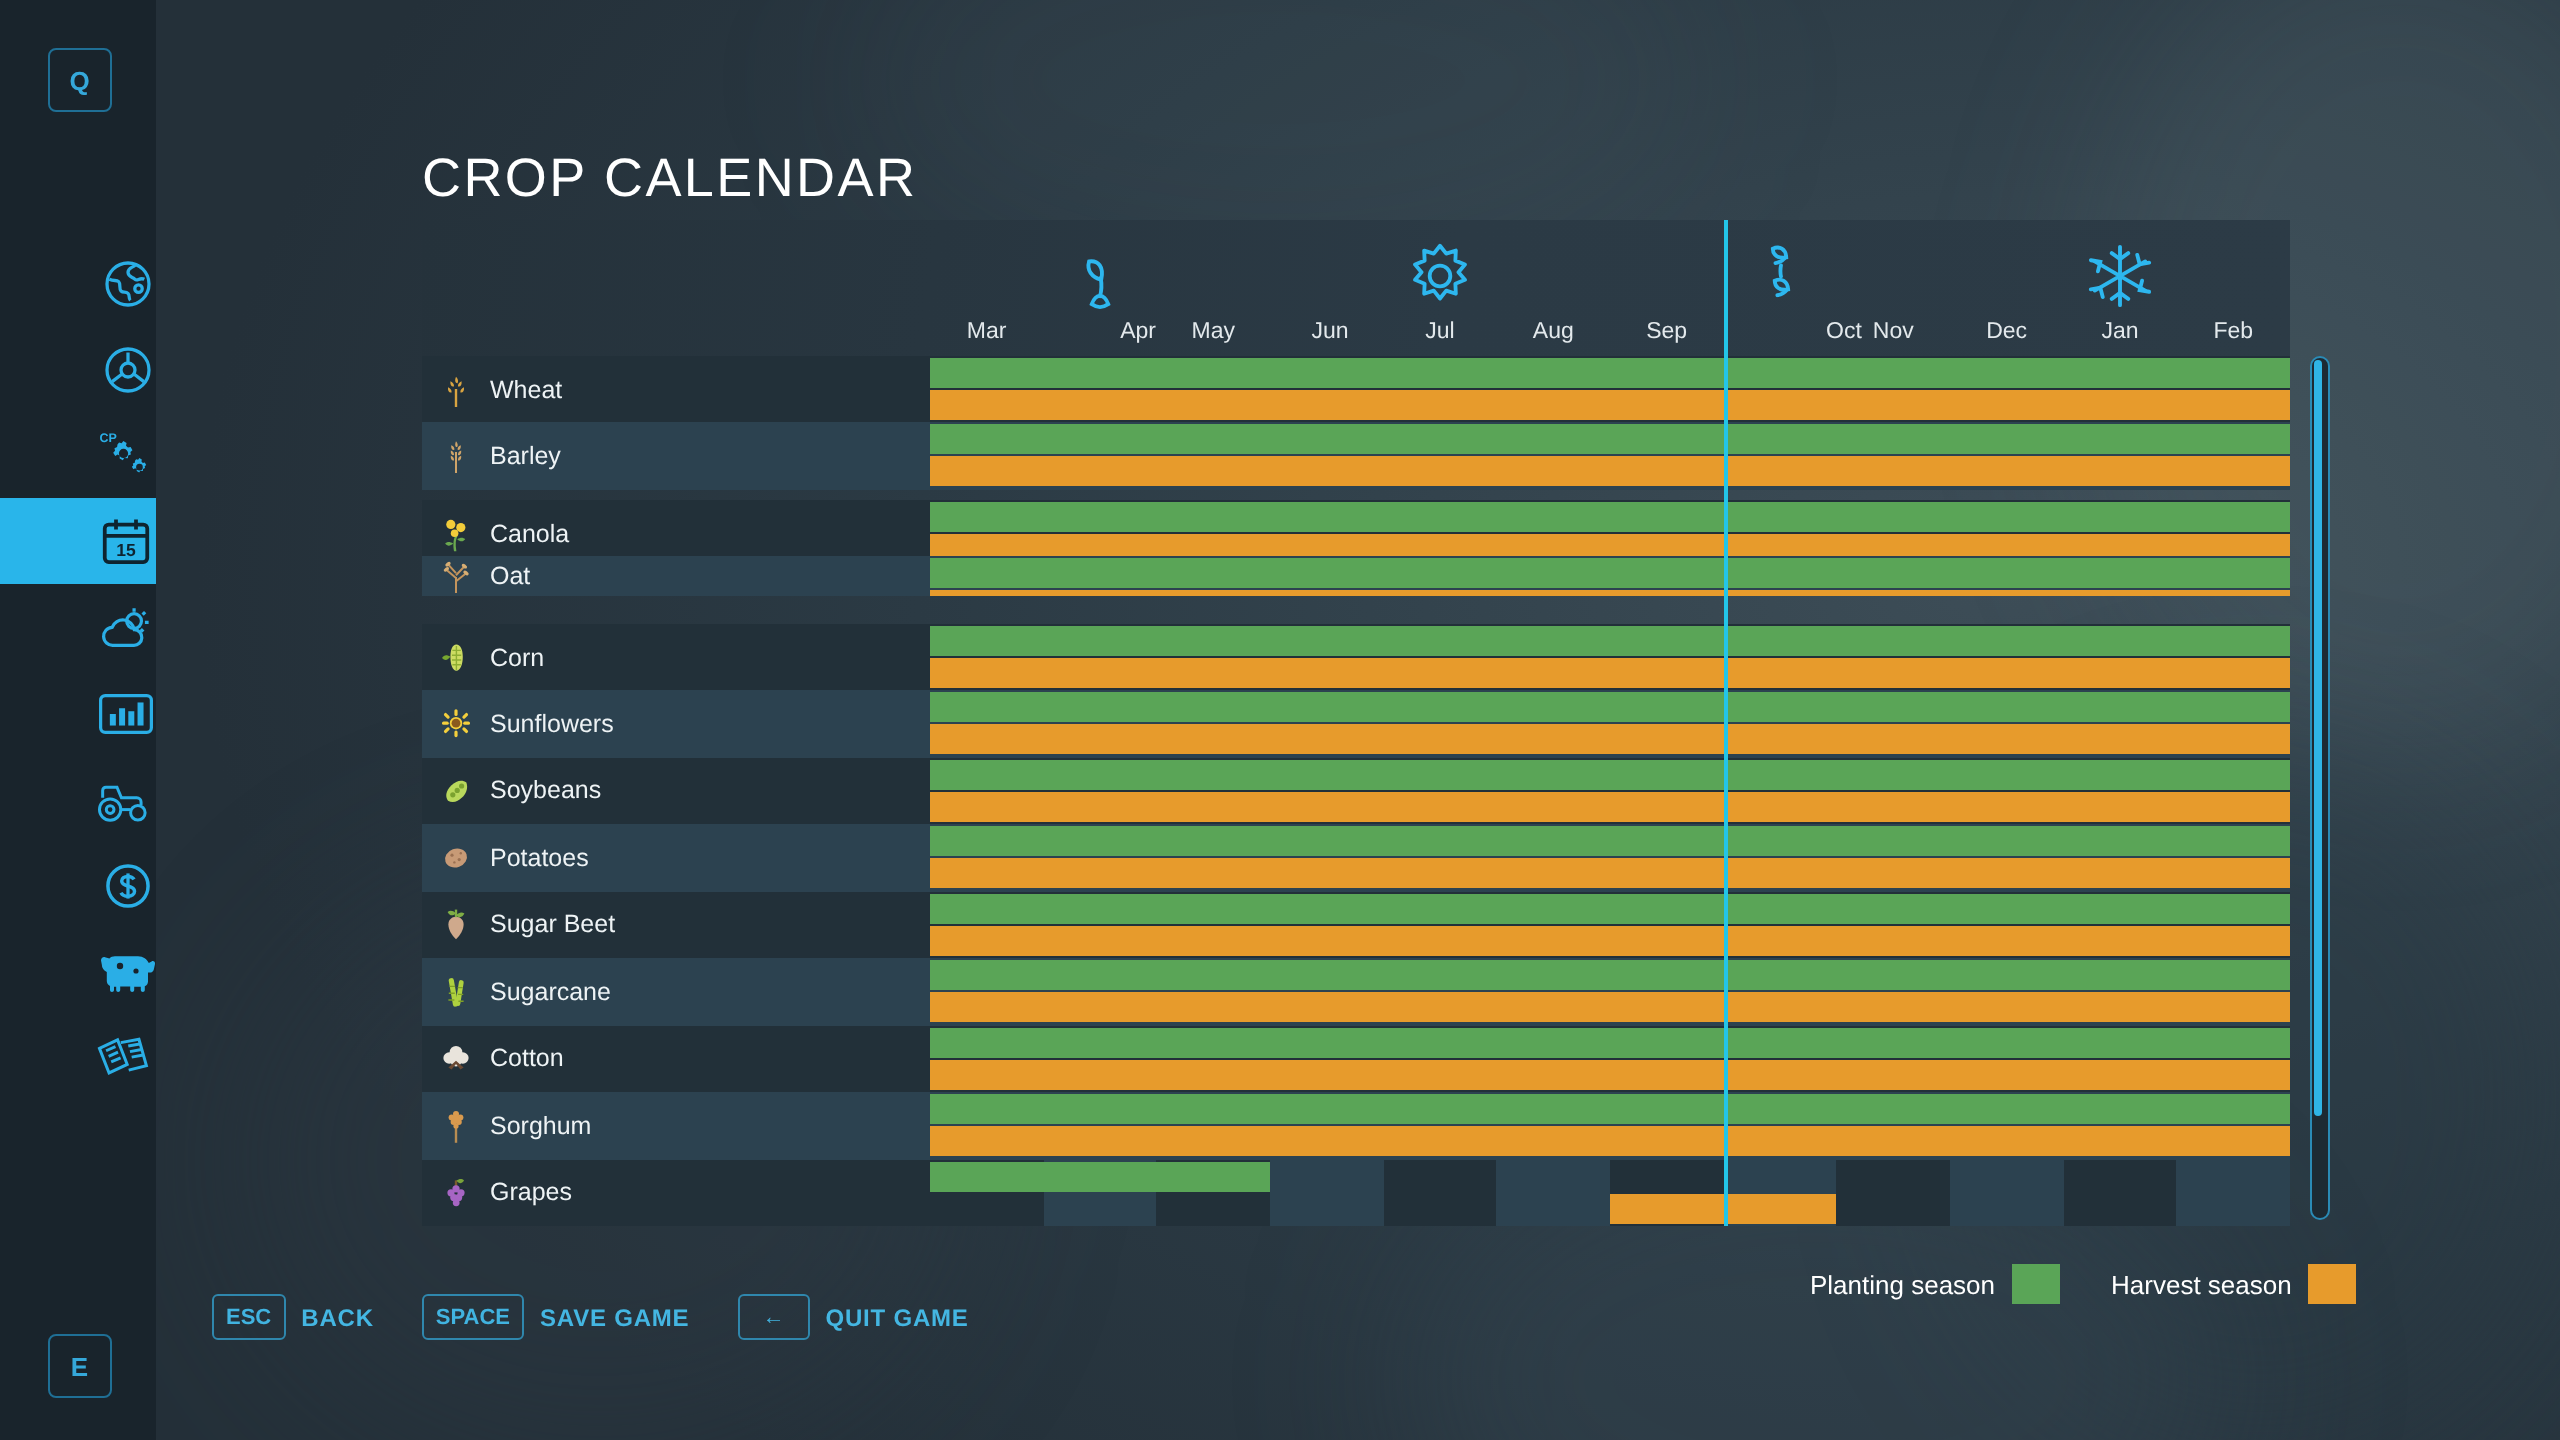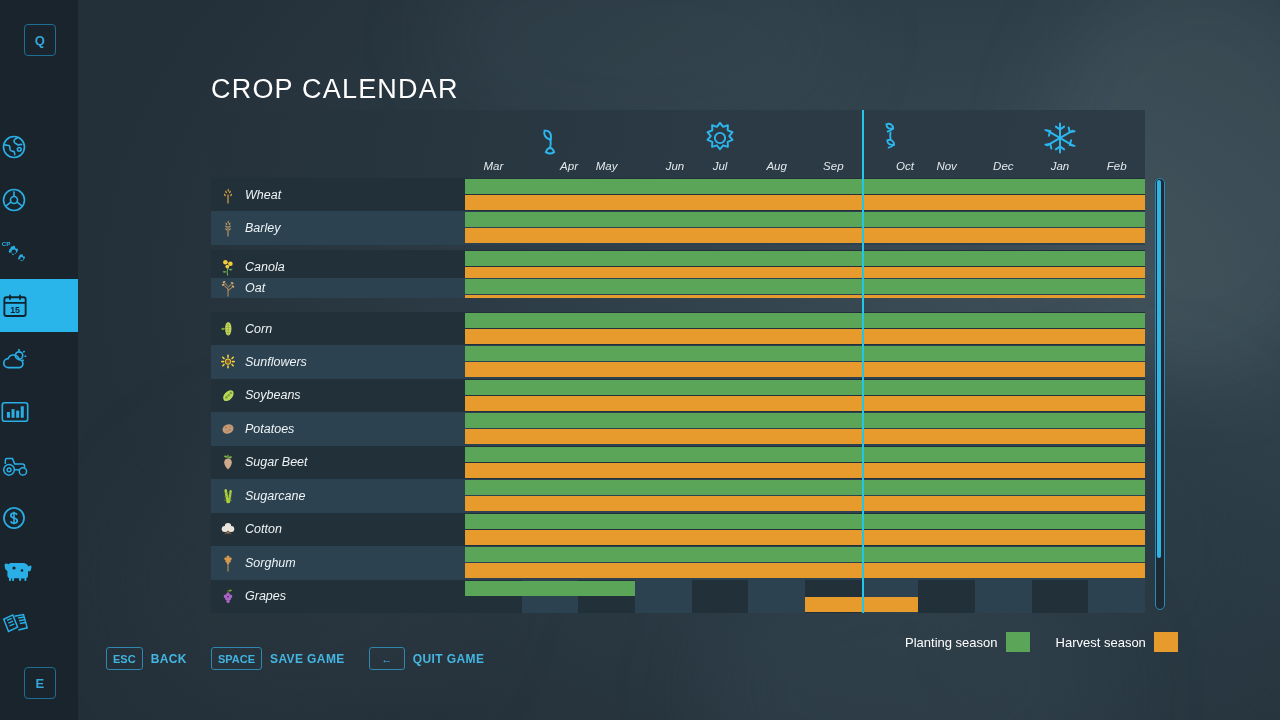--- a/index.html
+++ b/index.html
@@ -37,22 +37,22 @@
   }
   #sidebar-strip {
     position: absolute; left: 0; top: 0; width: 78px; height: 720px;
     background: #19242c;
   }
   .side-icons {
     position: absolute; left: 0; top: 120px; width: 78px;
   }
   .side-item {
     position: relative;
-    width: 78px; height: 53px;
-    display: flex; align-items: center; justify-content: flex-start;
+    width: 78px; height: 43px;
+    display: flex; align-items: center; justify-content: flex-end;
     color: #2aaee6;
   }
   .side-item.active { background: #29b5ea; color: #0e2430; }
   .side-item svg { display: block; }
   .key-badge {
     position: absolute;
     width: 30px; height: 30px;
     border: 1.5px solid #1f6f95;
     border-radius: 4px;
     display: flex; align-items: center; justify-content: center;
@@ -66,21 +66,21 @@
   
   #page-title {
     position: absolute; left: 211px; top: 74px;
     font-size: 27px; letter-spacing: 1.2px;
     color: #ffffff; font-weight: normal;
   }
 
   
   #panel {
     position: absolute; left: 211px; top: 110px;
-    width: 934px; height: 503px; font-style: italic;
+    width: 934px; height: 503px;
   }
   #header-band {
     position: absolute; left: 0; top: 0;
     width: 934px; height: 68px;
     background: linear-gradient(100deg, #25323b 0%, #2b3a45 55%, #2c3b46 100%);
   }
   #season-icons { position: absolute; left: 254px; top: 6px; width: 680px; height: 44px; }
   .season-ico {
     position: absolute; top: 0;
     width: 44px; height: 44px;
@@ -339,25 +339,25 @@
               <path d="M10.6 4.6 14 7l3.4-2.4M10.6 23.4 14 21l3.4 2.4"></path>
               <path d="M4.9 12.1 5.9 8.2l-3.9-.7M23.1 15.9l-1 3.9 3.9.7"></path>
               <path d="M2 19.5l3.9-.7 1 3.9M26 8.5l-3.9.7-1-3.9"></path>
             </svg>
           </div>
         </div>
       <div id="month-row">
           <div class="month-label" style="left: 0.333333px;">Mar</div>
           <div class="month-label" style="left: 57px; text-align: right;">Apr</div>
           <div class="month-label" style="left: 113.667px;">May</div>
-          <div class="month-label" style="left: 182px;">Jun</div>
+          <div class="month-label" style="left: 172px;">Jun</div>
           <div class="month-label" style="left: 227px;">Jul</div>
           <div class="month-label" style="left: 283.667px;">Aug</div>
           <div class="month-label" style="left: 340.333px;">Sep</div>
-          <div class="month-label" style="left: 412px;">Oct</div>
+          <div class="month-label" style="left: 397px; padding-left: 32px;">Oct</div>
           <div class="month-label" style="left: 453.667px;">Nov</div>
           <div class="month-label" style="left: 510.333px;">Dec</div>
           <div class="month-label" style="left: 567px;">Jan</div>
           <div class="month-label" style="left: 623.667px;">Feb</div>
         </div>
     </div>
     <div id="rows">
         <div class="crop-row row-odd" style="top: 0px; height: 33.4615px;">
           <div class="row-name">
             <span class="crop-ico">

